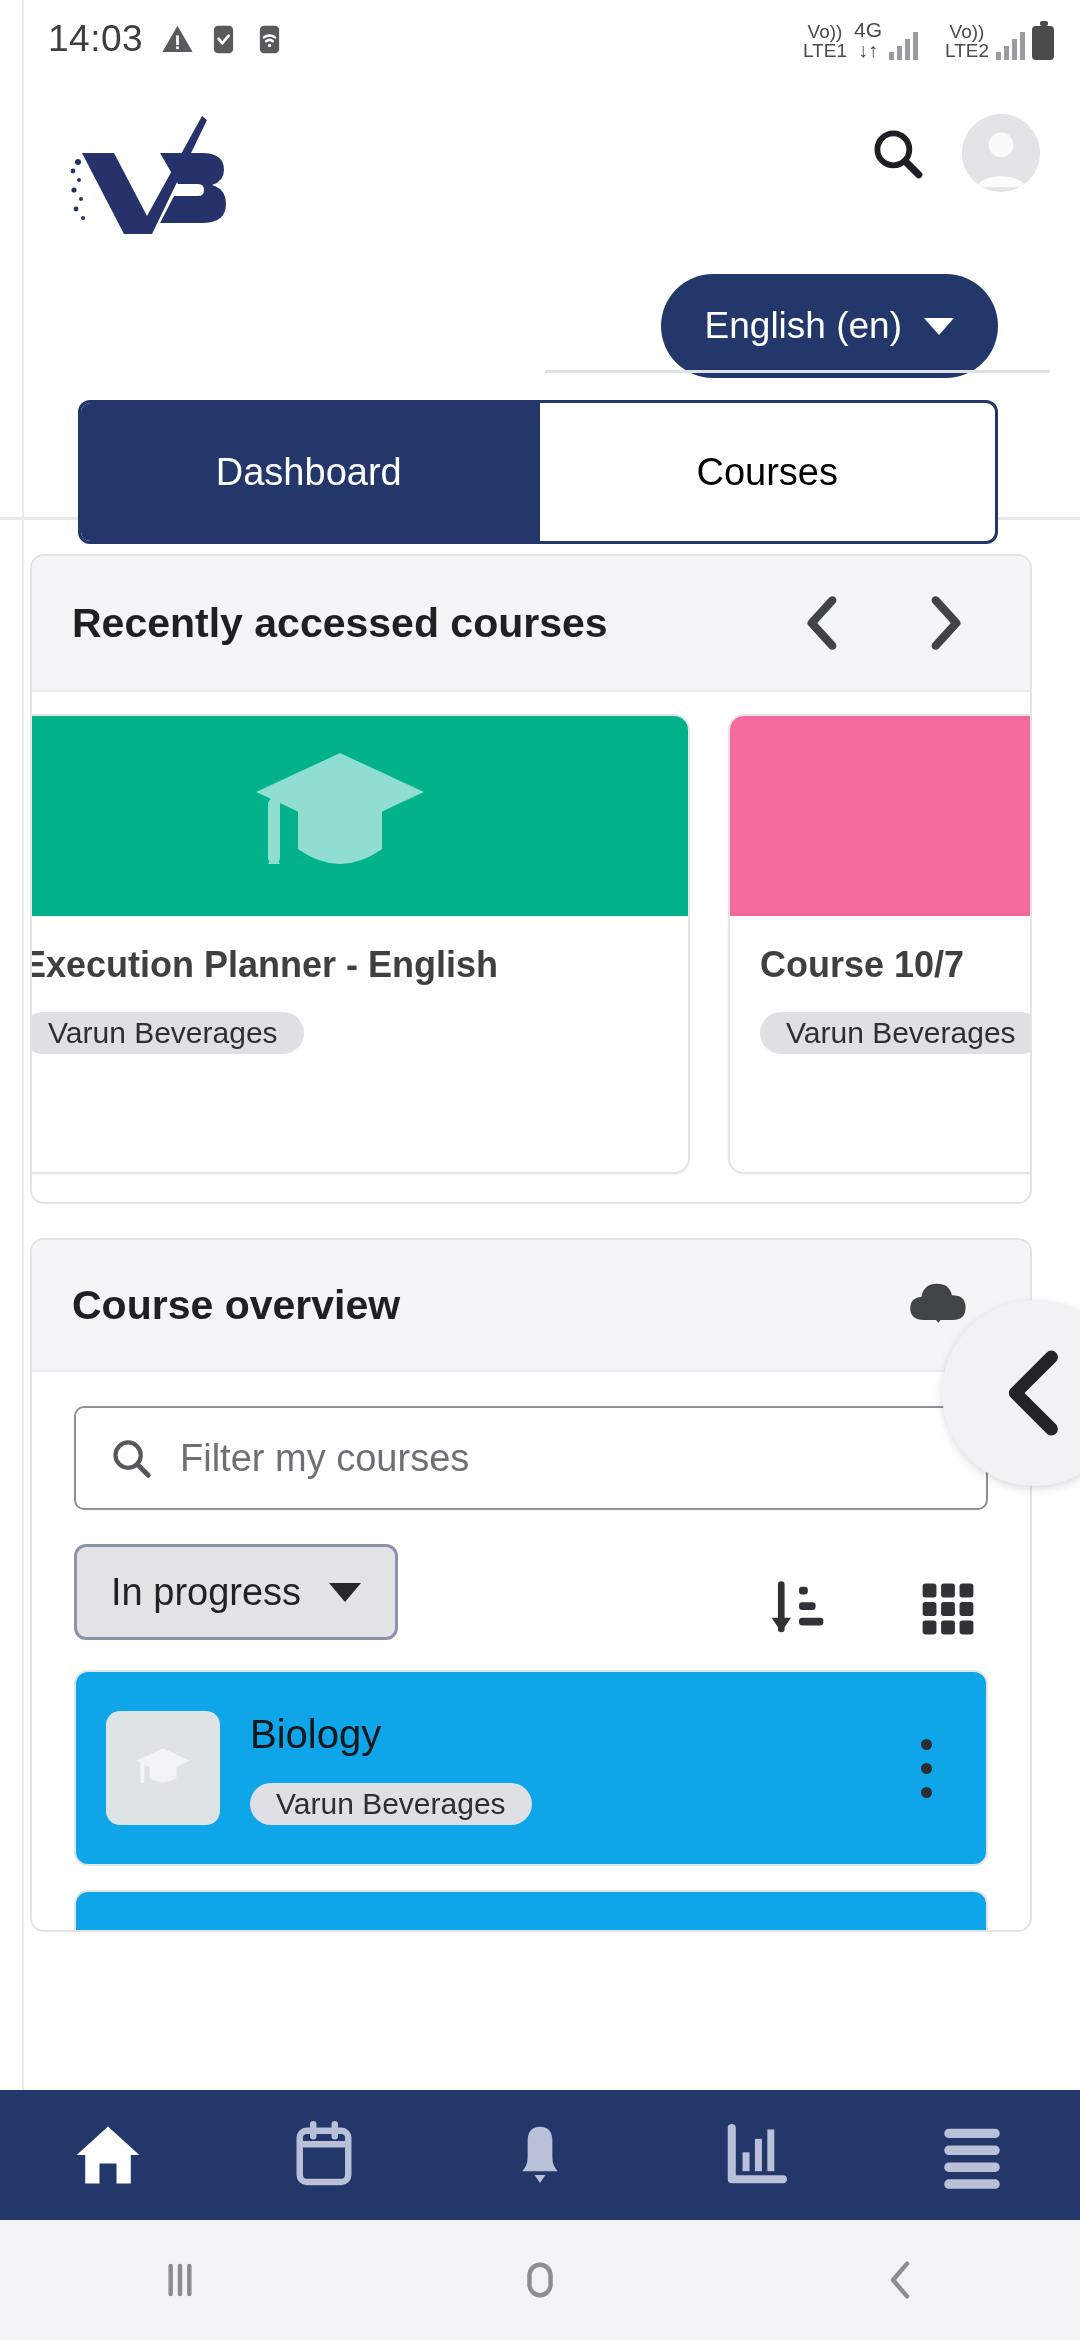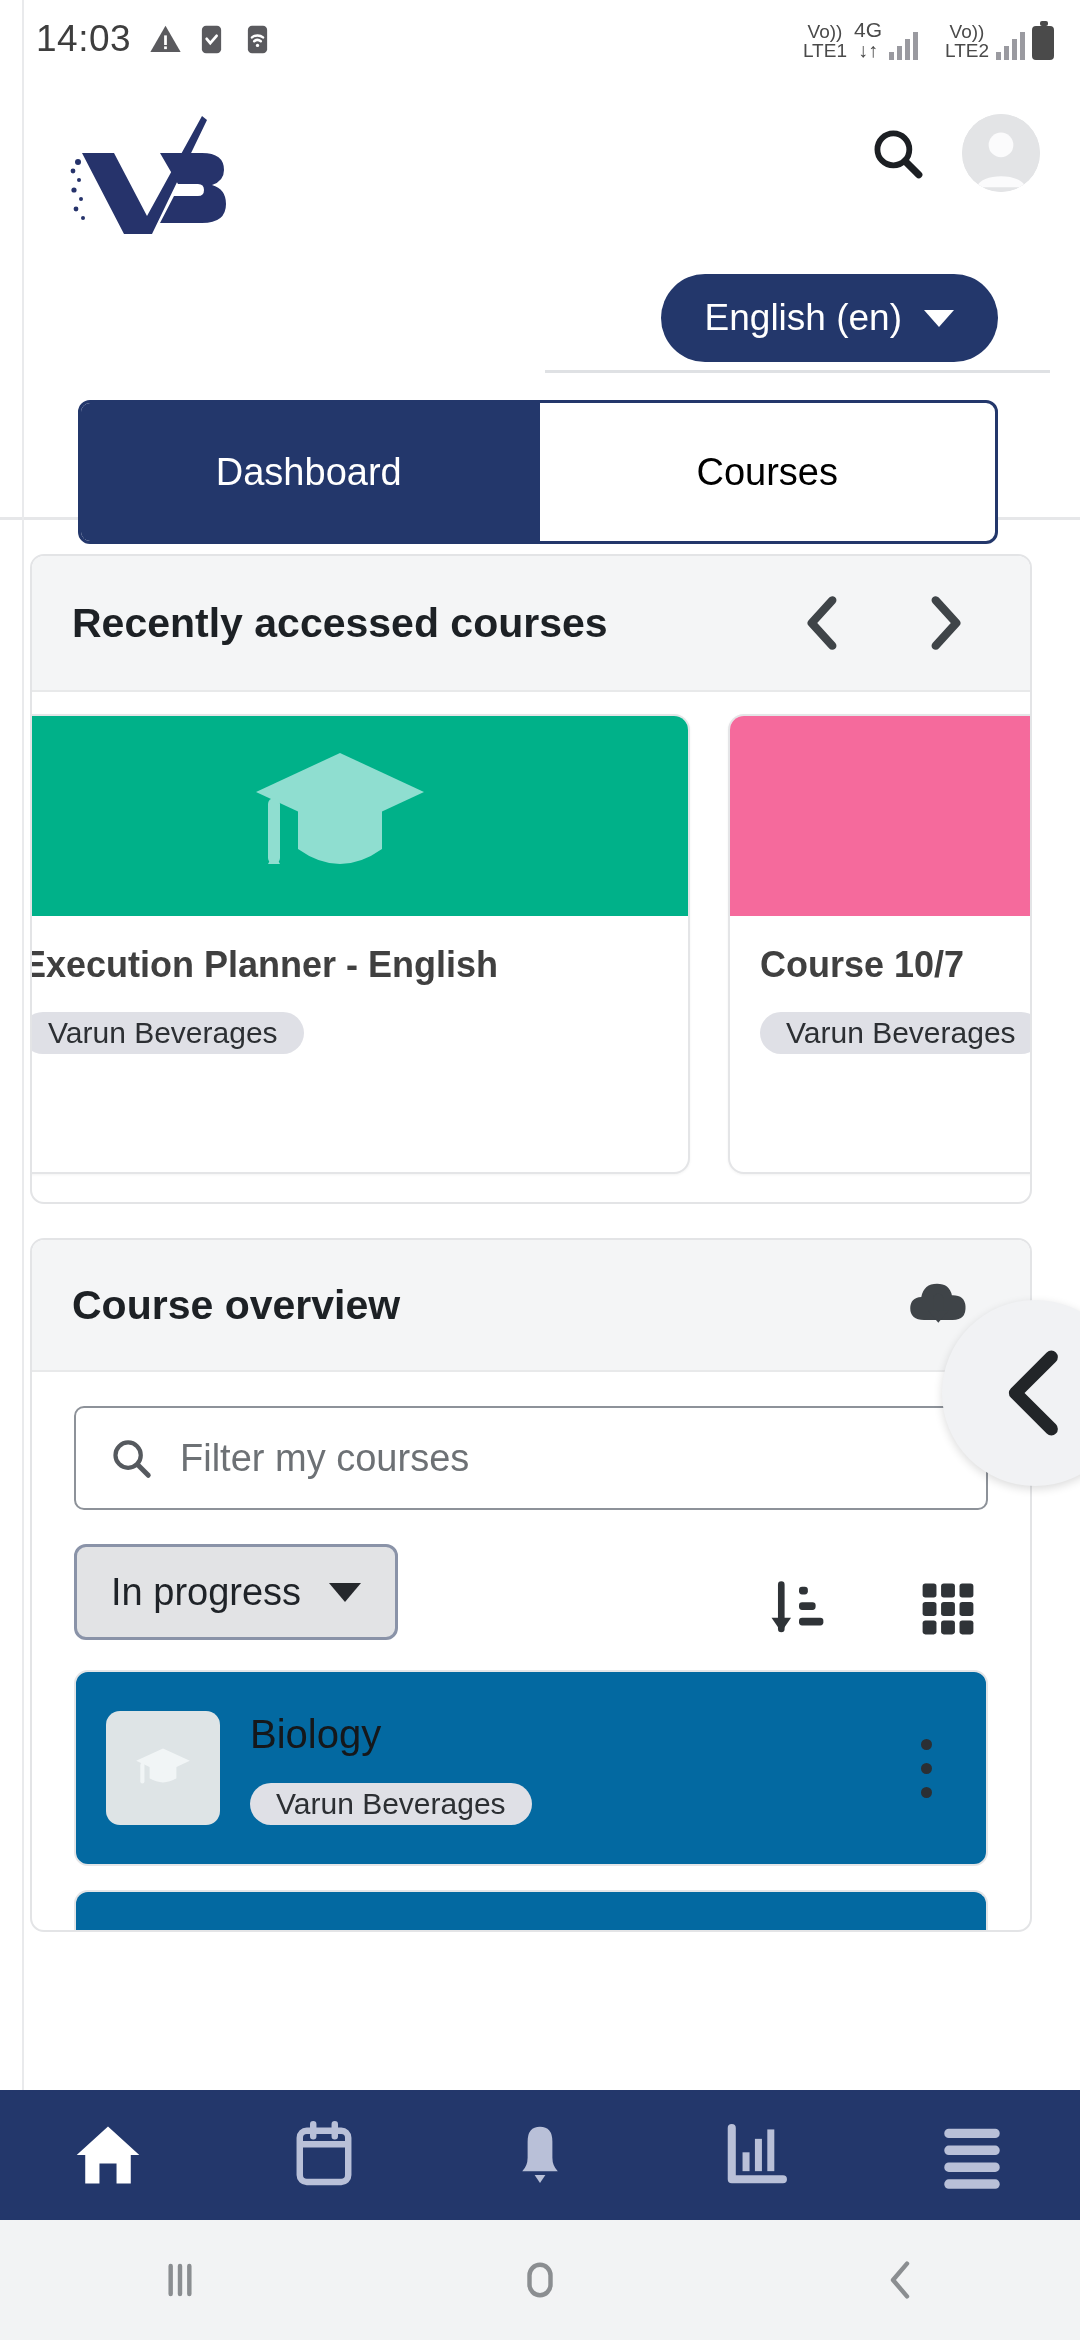--- a/index.html
+++ b/index.html
@@ -9,21 +9,21 @@
     font-family:"Liberation Sans", sans-serif;
     overflow:hidden;
   }
   .screen { position:relative; width:1080px; height:2340px; background:#ffffff; }
 
   
   .statusbar {
     height:78px; display:flex; align-items:center;
     padding:0 26px 0 36px; color:#4a4a4a;
   }
-  .sb-time { font-size:37px; letter-spacing:.5px; color:#3e3e3e; }
+  .sb-time { font-size:37px; letter-spacing:.5px; color:#3e3e3e;margin-left:12px; }
   .sb-left-icons { display:flex; align-items:center; gap:13px; margin-left:18px; }
   .sb-ic { width:33px; height:33px; display:block; }
   .sb-right { margin-left:auto; display:flex; align-items:flex-end; gap:7px; }
   .volte { display:flex; flex-direction:column; align-items:center; line-height:1.0; color:#4a4a4a;margin-left:20px; }
   .volte .t1 { font-size:19px; }
   .volte .t2 { font-size:19px; }
   .net4g { display:flex; flex-direction:column; align-items:center; line-height:1.0; color:#4a4a4a; }
   .net4g .t1 { font-size:21px; }
   .net4g .t2 { font-size:20px; }
   .bars { display:flex; align-items:flex-end; gap:3px; height:30px; }
@@ -37,21 +37,21 @@
   .logo { position:absolute; left:52px; top:20px; width:200px; height:140px; }
   .hdr-actions { position:absolute; right:40px; top:36px; display:flex; align-items:center; gap:34px; }
   .search-btn { width:62px; height:62px; display:flex; align-items:center; justify-content:center; }
   .avatar { width:78px; height:78px; border-radius:50%; background:#e3e4e6; display:flex; align-items:center; justify-content:center; overflow:hidden; }
 
   
   .langrow { position:relative; height:120px; }
   .langpill {
     position:absolute; right:82px; top:16px;
     background:#23376b; color:#ffffff;
-    border-radius:60px; height:88px;
+    border-radius:60px; height:104px;
     display:flex; align-items:center; gap:22px;
     padding:0 44px; font-size:37px;
   }
   .caret-down { width:0;height:0;border-left:15px solid transparent;border-right:15px solid transparent;border-top:17px solid #ffffff; }
   .hdr-rule { position:absolute; left:545px; right:30px; top:112px; height:3px; background:#dfe1e4; }
 
   
   .tabswrap { position:relative; height:135px; }
   .tabs {
     position:absolute; left:78px; top:22px; width:920px; height:144px;
@@ -100,21 +100,21 @@
   .dropdown {
     background:#e2e3e5; border:3px solid #8a93a8; border-radius:12px;
     height:96px; display:flex; align-items:center; gap:28px; padding:0 34px;
     font-size:38px; color:#1f2328;
   }
   .caret-dark { width:0;height:0;border-left:16px solid transparent;border-right:16px solid transparent;border-top:19px solid #25282c; }
   .co-viewicons { margin-left:auto; display:flex; align-items:center; gap:88px; padding-right:10px; }
 
   .courserow {
     margin:30px 42px 0 42px; border:2px solid #e4e5e7; border-radius:14px;
-    background:#0369a1; height:196px; display:flex; align-items:center; padding:0 30px;
+    background:#0ea5e9; height:196px; display:flex; align-items:center; padding:0 30px;
   }
   .crow-thumb { width:114px; height:114px; border-radius:14px; background:#dee4e6; display:flex; align-items:center; justify-content:center; }
   .crow-main { margin-left:30px; flex:1; }
   .crow-title { font-size:40px; color:#15181b; }
   .crow-menu { width:60px; display:flex; align-items:center; justify-content:center; }
   .dot3 { display:flex; flex-direction:column; gap:13px; }
   .dot3 span { width:11px; height:11px; border-radius:50%; background:#2b2f33; display:block; }
   .courserow.partial { height:40px; margin-top:24px; border-bottom:none; border-radius:14px 14px 0 0; }
 
   

